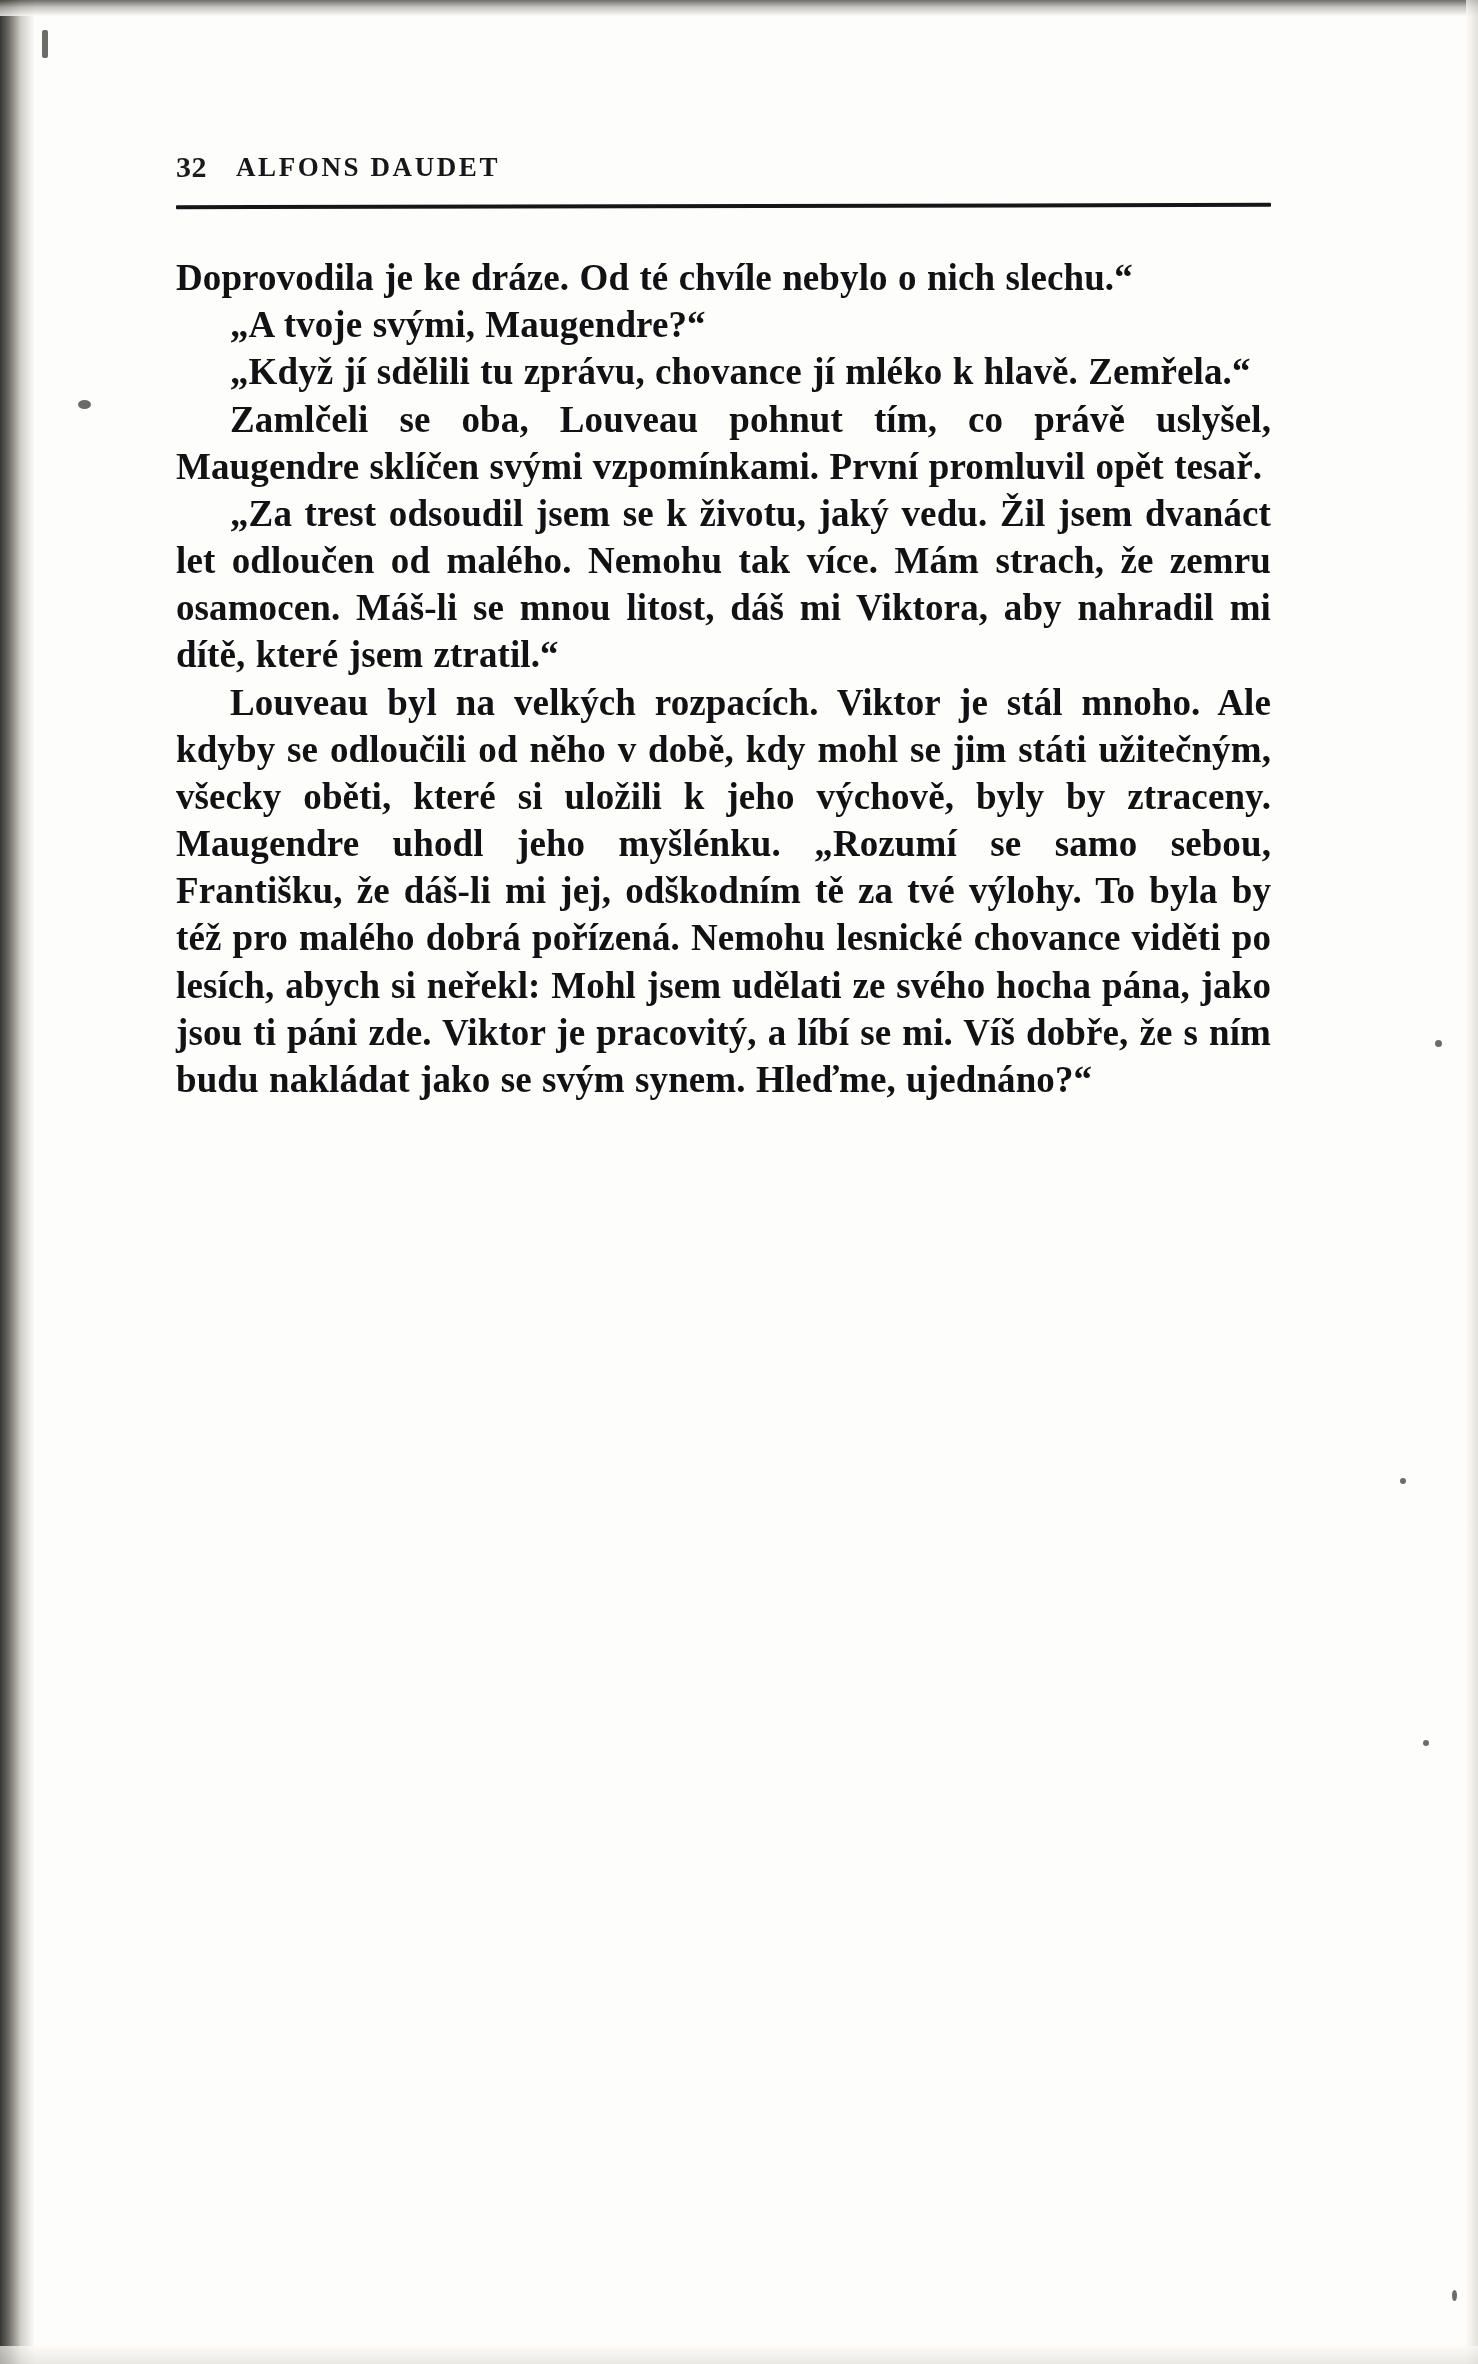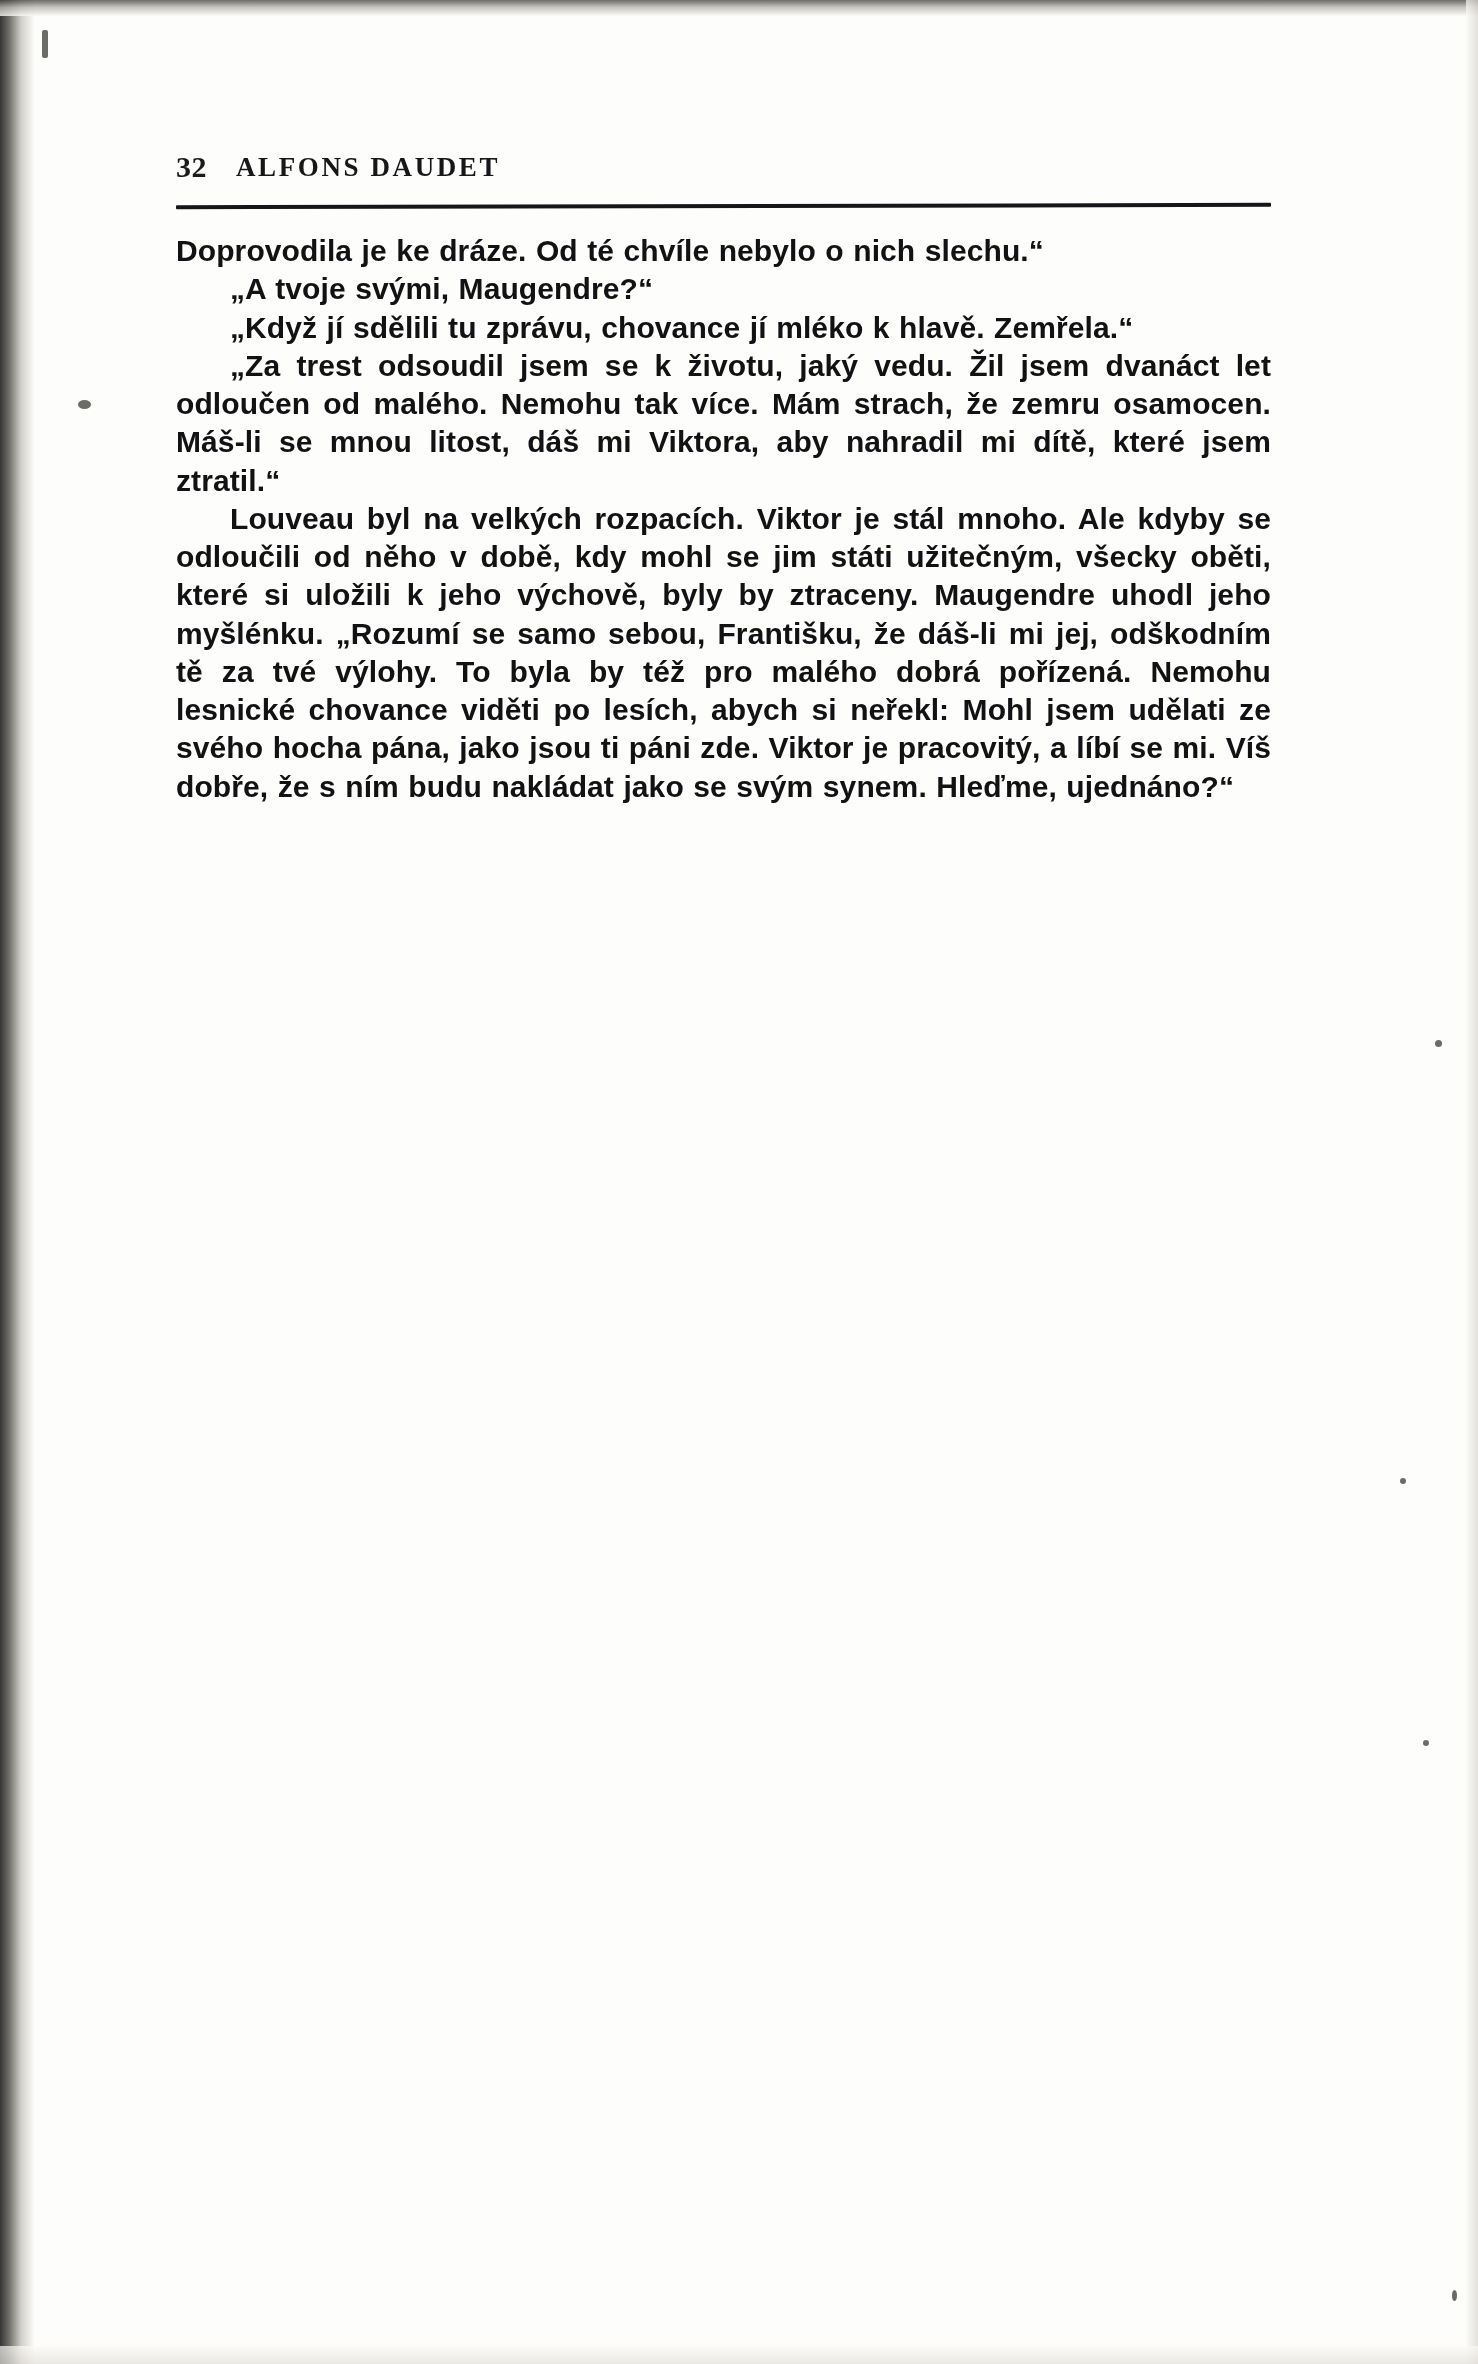--- a/index.html
+++ b/index.html
@@ -100,24 +100,24 @@
   .rule {
     margin-top: 8px;
     width: 1095px;
     height: 4px;
     background: #15151a;
     border-radius: 1px;
     transform: rotate(-0.12deg);
   }
 
   .body-text {
-    margin-top: 24px;
+    margin-top: 46px;
     width: 1095px;
-    font-family: Liberation Sans, sans-serif;
-    font-size: 30px;
+    font-family: Liberation Serif, serif;
+    font-size: 37px;
     font-weight: 700;
     line-height: 1.275;
     color: #121215;
     text-align: justify;
     text-justify: inter-word;
     letter-spacing: .1px;
     word-spacing: 1px;
   }
   .body-text p {
     margin: 0 0 0 0;
@@ -152,18 +152,19 @@
     <div class="header">
       <div class="folio">32</div>
       <div class="running-title">ALFONS DAUDET</div>
     </div>
     <div class="rule"></div>
 
     <div class="body-text">
       <p class="noindent">Doprovodila je ke dráze. Od té chvíle nebylo o nich slechu.“</p>
       <p>„A tvoje svými, Maugendre?“</p>
       <p>„Když jí sdělili tu zprávu, chovance jí mléko k hlavě. Zemřela.“</p>
+      <p>Zamlčeli se oba, Louveau pohnut tím, co právě uslyšel, Maugendre sklíčen svými vzpomínkami. První promluvil opět tesař.</p>
       <p>„Za trest odsoudil jsem se k životu, jaký vedu. Žil jsem dvanáct let odloučen od malého. Nemohu tak více. Mám strach, že zemru osamocen. Máš-li se mnou litost, dáš mi Viktora, aby nahradil mi dítě, které jsem ztratil.“</p>
       <p>Louveau byl na velkých rozpacích. Viktor je stál mnoho. Ale kdyby se odloučili od něho v době, kdy mohl se jim státi užitečným, všecky oběti, které si uložili k jeho výchově, byly by ztraceny. Maugendre uhodl jeho myšlénku. „Rozumí se samo sebou, Františku, že dáš-li mi jej, odškodním tě za tvé výlohy. To byla by též pro malého dobrá pořízená. Nemohu lesnické chovance viděti po lesích, abych si neřekl: Mohl jsem udělati ze svého hocha pána, jako jsou ti páni zde. Viktor je pracovitý, a líbí se mi. Víš dobře, že s ním budu nakládat jako se svým synem. Hleďme, ujednáno?“</p>
     </div>
 
   </div>
 </div>
 
 </body></html>

